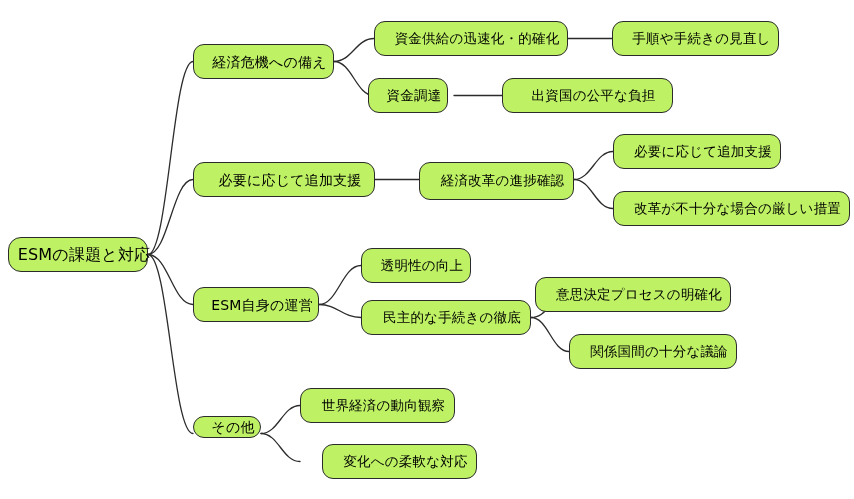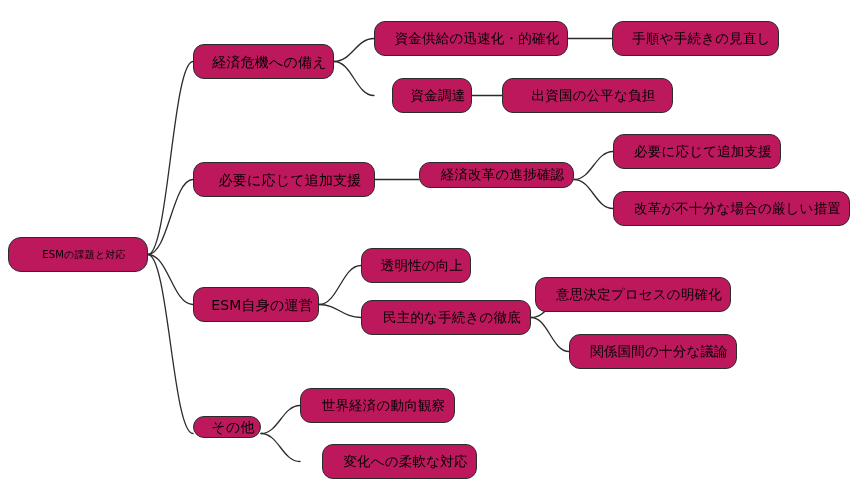--- a/index.html
+++ b/index.html
@@ -32,35 +32,35 @@
     top: 0;
     width: 854px;
     height: 499px;
   }
   .mm-node {
     position: absolute;
     box-sizing: border-box;
     display: flex;
     align-items: center;
     justify-content: center;
-    background: #be185d;
+    background: #bef264;
     border: 1.4px solid #2b2b2b;
     border-radius: 11px;
     color: #000000;
     white-space: nowrap;
     line-height: 1;
     letter-spacing: 0.2px;
     padding-left: 12px;
   }
   .mm-node .mm-label {
     display: block;
     padding: 0 2px;
   }
   .mm-node.level-0 {
-    font-size: 10px;
+    font-size: 16px;
     border-radius: 13px;
   }
   .mm-node.level-1 {
     font-size: 14px;
   }
   .mm-node.level-2 {
     font-size: 13.5px;
   }
   .mm-node.level-3 {
     font-size: 13.5px;
@@ -95,30 +95,30 @@
       </div>
       <div class="mm-node level-1" style="left: 193px; top: 44px; width: 141px; height: 35px;">
         <span class="mm-label">経済危機への備え</span>
       </div>
       <div class="mm-node level-2" style="left: 374px; top: 21px; width: 194px; height: 35px;">
         <span class="mm-label">資金供給の迅速化・的確化</span>
       </div>
       <div class="mm-node level-3" style="left: 612px; top: 21px; width: 167px; height: 35px;">
         <span class="mm-label">手順や手続きの見直し</span>
       </div>
-      <div class="mm-node level-2" style="left: 392px; top: 78px; width: 80px; height: 35px;">
+      <div class="mm-node level-2" style="left: 368px; top: 78px; width: 80px; height: 35px;">
         <span class="mm-label">資金調達</span>
       </div>
       <div class="mm-node level-3" style="left: 502px; top: 78px; width: 171px; height: 35px;">
         <span class="mm-label">出資国の公平な負担</span>
       </div>
       <div class="mm-node level-1" style="left: 193px; top: 162px; width: 182px; height: 35px;">
         <span class="mm-label">必要に応じて追加支援</span>
       </div>
-      <div class="mm-node level-2" style="left: 419px; top: 162px; width: 155px; height: 26px;">
+      <div class="mm-node level-2" style="left: 419px; top: 162px; width: 155px; height: 38px;">
         <span class="mm-label">経済改革の進捗確認</span>
       </div>
       <div class="mm-node level-3" style="left: 613px; top: 134px; width: 168px; height: 35px;">
         <span class="mm-label">必要に応じて追加支援</span>
       </div>
       <div class="mm-node level-1" style="left: 193px; top: 287px; width: 126px; height: 35px;">
         <span class="mm-label">ESM自身の運営</span>
       </div>
       <div class="mm-node level-3" style="left: 613px; top: 191px; width: 237px; height: 35px;">
         <span class="mm-label">改革が不十分な場合の厳しい措置</span>

